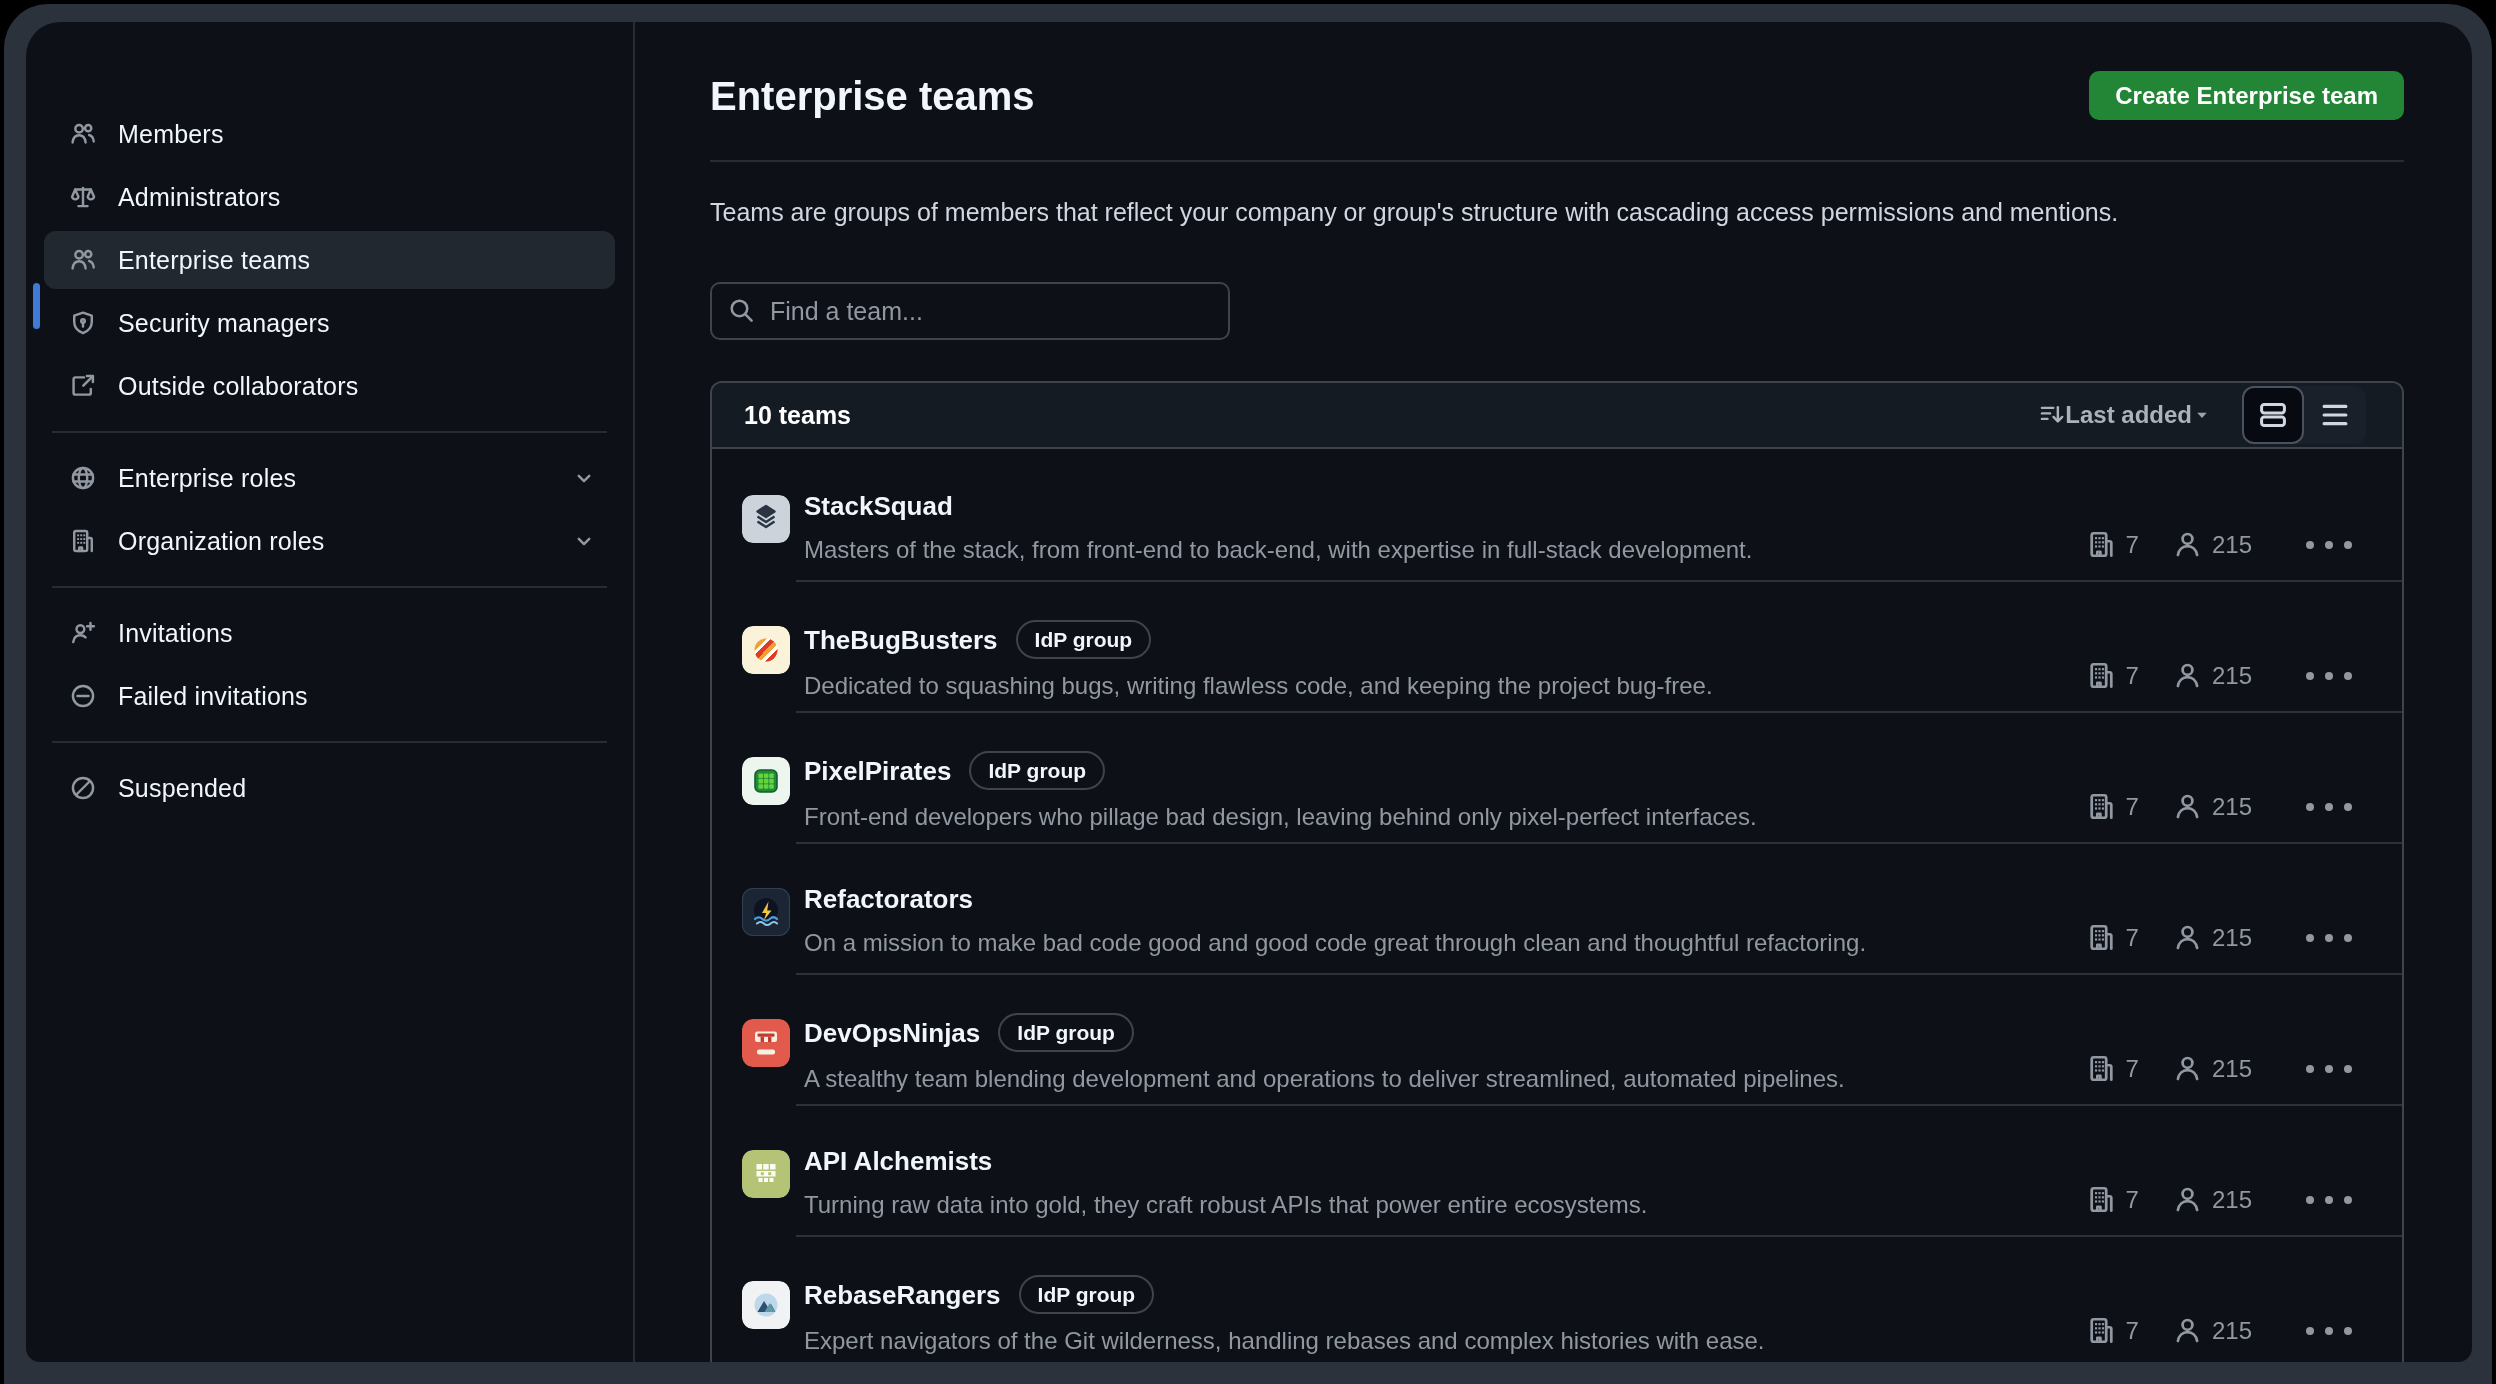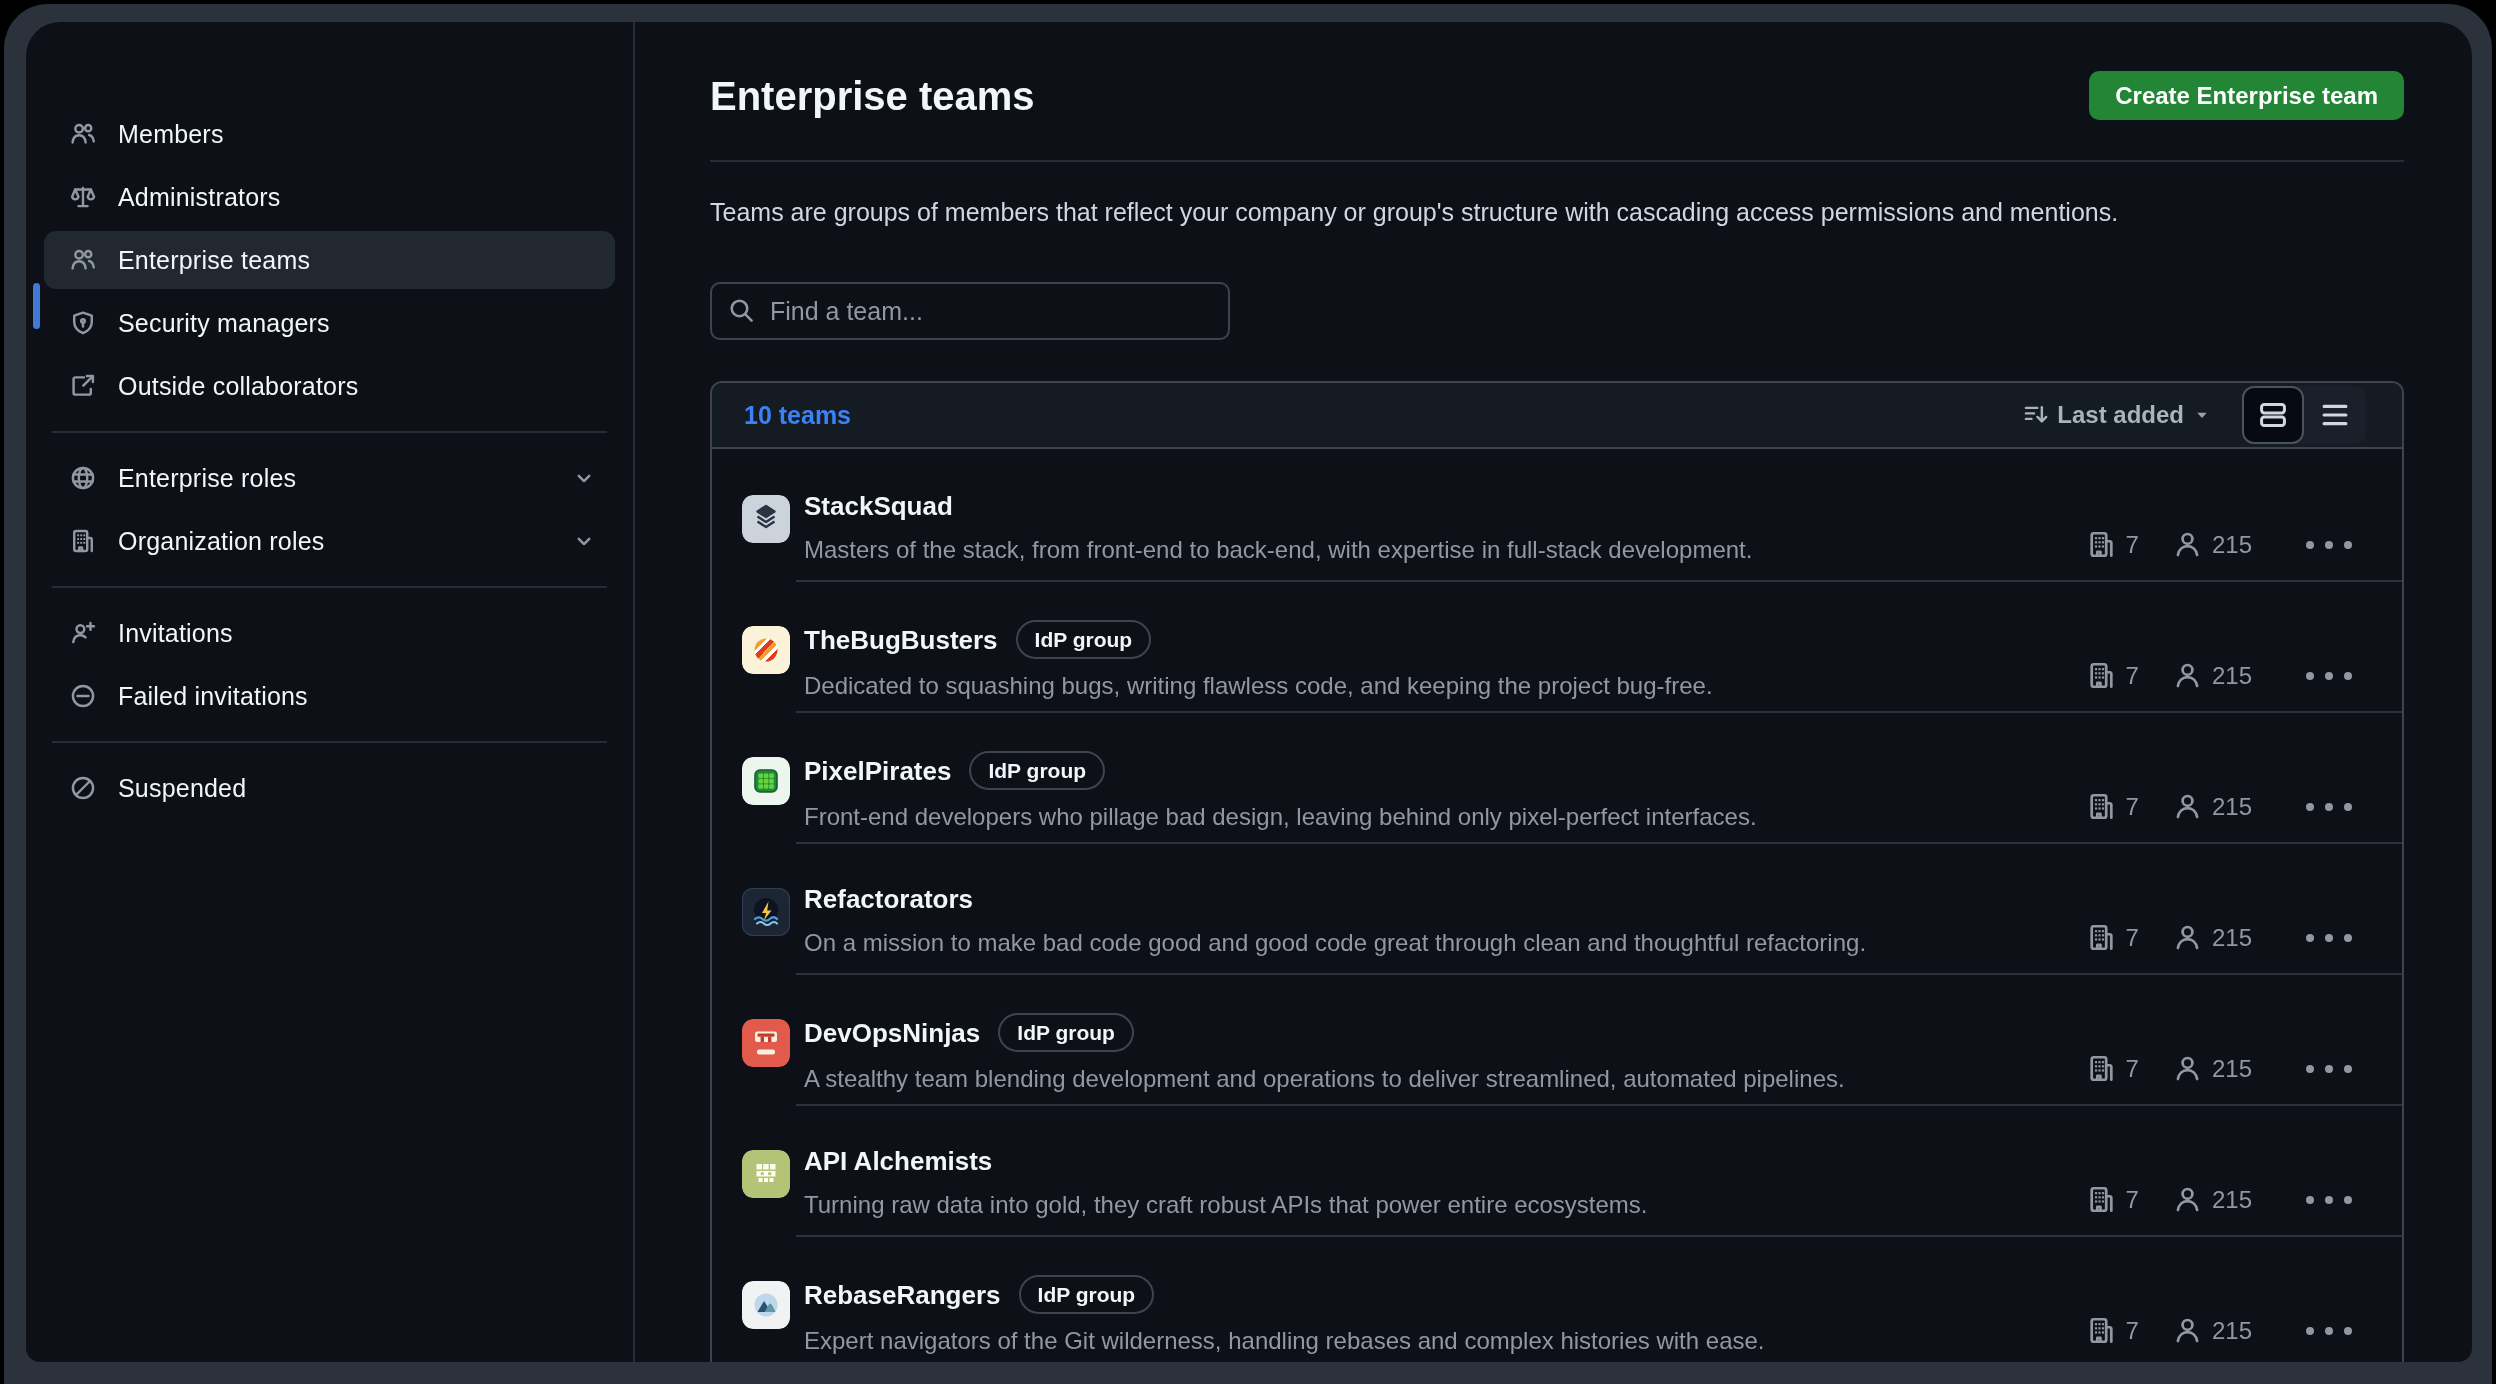--- a/index.html
+++ b/index.html
@@ -29,23 +29,23 @@
   .page-desc { margin-top:35px; font-size:25px; line-height:30px; color:#d1d7e0; }
 
   .search-wrap { margin-top:55px; position:relative; width:520px; height:58px; }
   .search-wrap .sicon { position:absolute; left:18px; top:15px; width:27px; height:27px; color:#9198a1; }
   .search-input { width:100%; height:100%; background:transparent; border:2px solid #3d444d; border-radius:10px; color:#f0f6fc; font-size:25px; font-family:inherit; padding:0 20px 0 58px; outline:none; }
   .search-input::placeholder { color:#9198a1; }
 
   
   .card { margin-top:41px; border:2px solid #3d444d; border-radius:12px 12px 0 0; border-bottom:none; overflow:hidden; }
   .card-header { height:66px; background:#151b23; border-bottom:2px solid #3d444d; display:flex; align-items:center; padding:0 36px 0 32px; }
-  .count-label { font-size:25px; font-weight:700; color:#3b82f6; }
+  .count-label { font-size:25px; font-weight:700; color:#ffffff; }
   .header-right { margin-left:auto; display:flex; align-items:center; gap:30px; }
-  .sort-btn { display:flex; align-items:center; gap:8px; color:#aab2bc; font-size:24px; font-weight:700; cursor:pointer; background:none; border:none; font-family:inherit; }
+  .sort-btn { display:flex; align-items:center; gap:0; color:#aab2bc; font-size:24px; font-weight:700; cursor:pointer; background:none; border:none; font-family:inherit; }
   .sort-btn .soicon { width:26px; height:26px; }
   .sort-btn .caret { width:20px; height:20px; color:#9ba3ae; }
   .seg { position:relative; width:124px; height:58px; background:#1a2029; border-radius:12px; display:flex; }
   .seg-btn { width:62px; height:58px; display:flex; align-items:center; justify-content:center; color:#d1d7e0; cursor:pointer; border-radius:12px; background:transparent; border:none; }
   .seg-btn.active { background:#070b11; border:2px solid #4a525e; }
   .seg-btn svg { width:30px; height:30px; }
 
   
   .team-row { position:relative; height:131px; padding:40px 48px 0 30px; display:flex; }
   .team-row + .team-row::before { content:""; position:absolute; left:84px; right:0; top:0; height:2px; background:#2b323c; }

